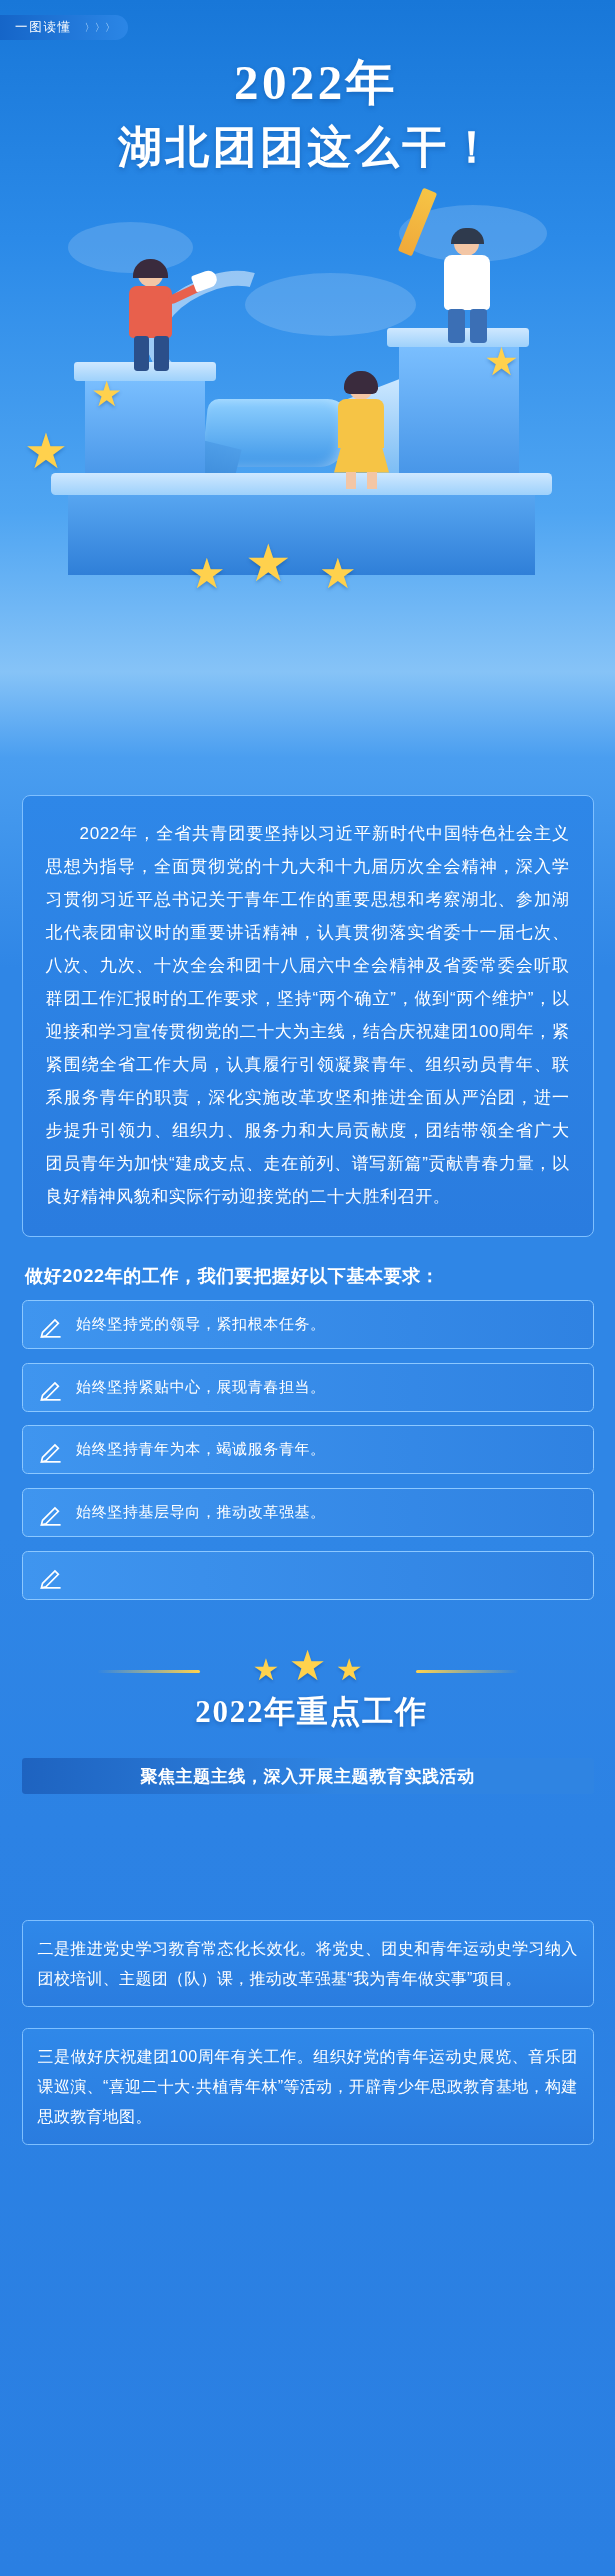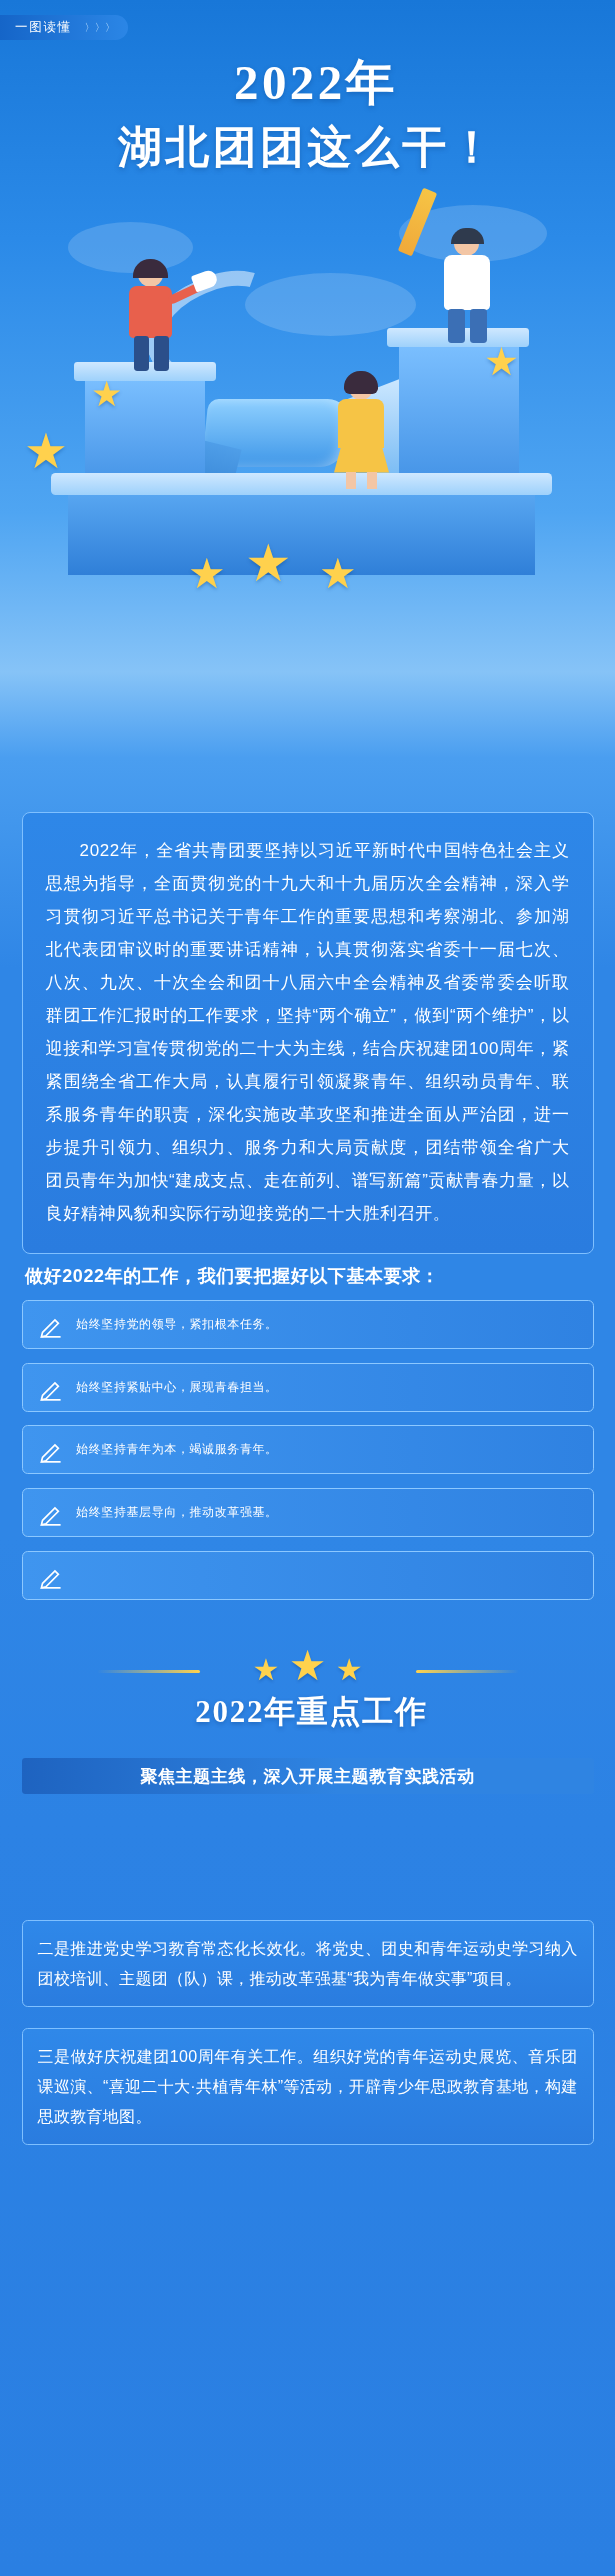--- a/index.html
+++ b/index.html
@@ -183,21 +183,21 @@
   }
   .pen-icon {
     width: 26px; height: 26px;
     margin-right: 12.5px;
     flex: none;
     position: relative;
   }
   .pen-icon svg { display:block; }
   .req-text {
     color: #ffffff;
-    font-size: 12px;
+    font-size: 15px;
     letter-spacing: 0.6px;
   }
 
   
   .sec-stars {
     position: absolute; left: 0; width: 615px;
     text-align: center;
   }
   .sec-stars .s {
     display: inline-block;
@@ -320,21 +320,21 @@
     </div>
 
     <div class="star" style="left:24px;top:239px;font-size:49px;">★</div>
     <div class="star" style="left:91px;top:188px;font-size:35px;">★</div>
     <div class="star" style="left:484px;top:154px;font-size:39px;">★</div>
     <div class="star" style="left:188px;top:365px;font-size:42px;">★</div>
     <div class="star" style="left:245px;top:349px;font-size:52px;">★</div>
     <div class="star" style="left:319px;top:365px;font-size:42px;">★</div>
   </div>
 
-  <div class="card" style="top:812px;">
+  <div class="card" style="top:795px;">
     <p>2022年，全省共青团要坚持以习近平新时代中国特色社会主义思想为指导，全面贯彻党的十九大和十九届历次全会精神，深入学习贯彻习近平总书记关于青年工作的重要思想和考察湖北、参加湖北代表团审议时的重要讲话精神，认真贯彻落实省委十一届七次、八次、九次、十次全会和团十八届六中全会精神及省委常委会听取群团工作汇报时的工作要求，坚持“两个确立”，做到“两个维护”，以迎接和学习宣传贯彻党的二十大为主线，结合庆祝建团100周年，紧紧围绕全省工作大局，认真履行引领凝聚青年、组织动员青年、联系服务青年的职责，深化实施改革攻坚和推进全面从严治团，进一步提升引领力、组织力、服务力和大局贡献度，团结带领全省广大团员青年为加快“建成支点、走在前列、谱写新篇”贡献青春力量，以良好精神风貌和实际行动迎接党的二十大胜利召开。</p>
   </div>
 
   <div class="req-head" style="top:1264px;">做好2022年的工作，我们要把握好以下基本要求：</div>
 
   <div class="req-item" style="top:1300px;">
     <span class="pen-icon">
       <svg width="26" height="26" viewBox="0 0 46 46">
         <path d="M8 36 L30 14 L36 20 L14 42 L6 44 Z" fill="none" stroke="#ffffff" stroke-width="3"></path>
         <path d="M6 44 L40 44" stroke="#ffffff" stroke-width="3"></path>

